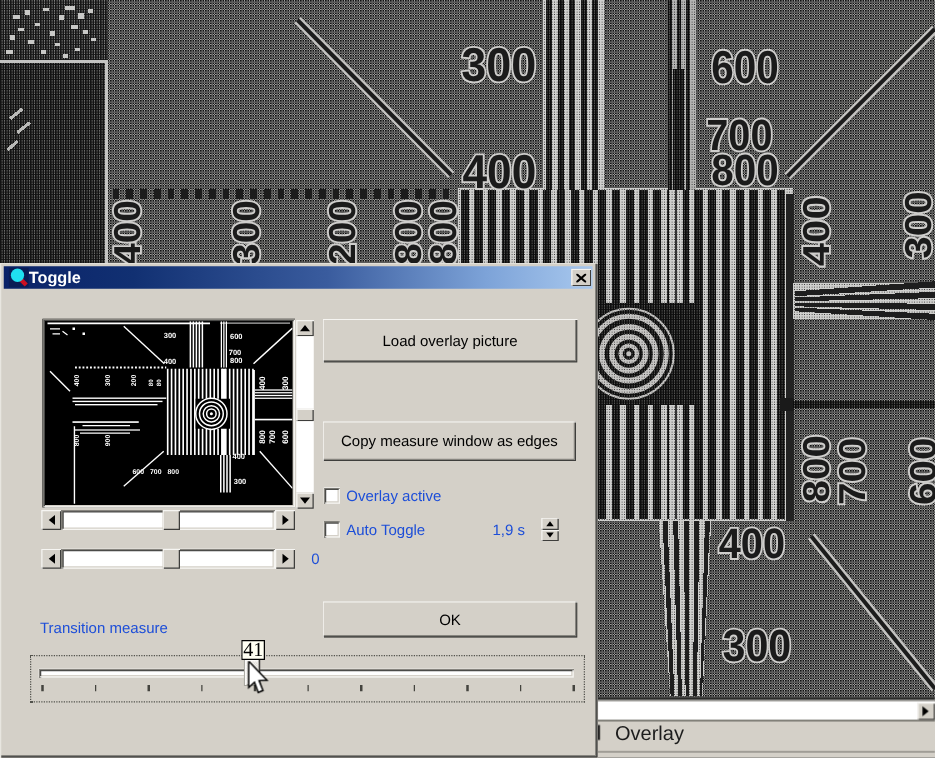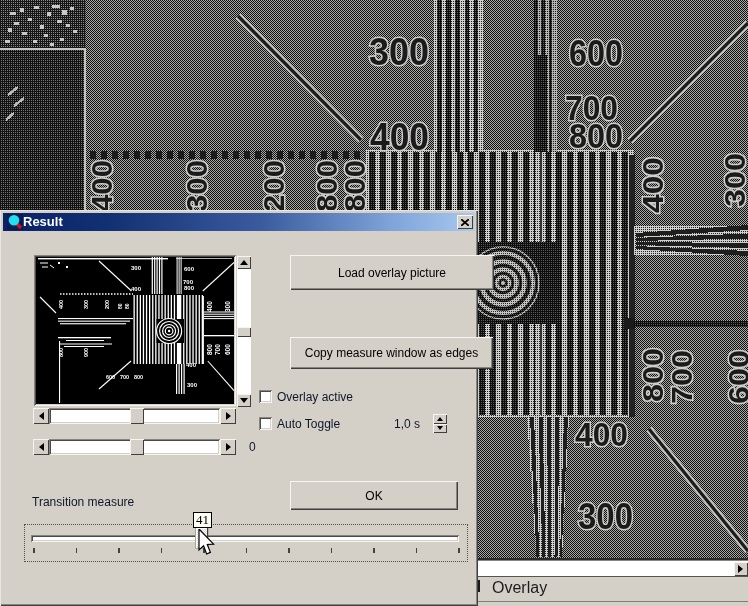--- a/index.html
+++ b/index.html
@@ -1,28 +1,28 @@
 <!DOCTYPE html>
 <html><head>
 <meta charset="utf-8">
 <style>
 html,body{margin:0;padding:0;}
 #scene{position:relative;width:748px;height:606px;overflow:hidden;background:#8a8a88;font-family:"Liberation Sans",sans-serif;transform:translateZ(0);}
 #bg{position:absolute;left:0;top:0;transform:translateZ(0);}
 .abs{position:absolute;}
-.raised{background:#d4d0c8;box-shadow:inset 1px 1px 0 #f6f5f2, inset -1px -1px 0 #3e3e3c, inset -2px -2px 0 #87857f;margin-left:32px;}
+.raised{background:#d4d0c8;box-shadow:inset 1px 1px 0 #f6f5f2, inset -1px -1px 0 #3e3e3c, inset -2px -2px 0 #87857f;}
 .raisedthin{background:#d4d0c8;box-shadow:inset 1px 1px 0 #f6f5f2, inset -1px -1px 0 #3e3e3c;}
 .sunken{box-shadow:inset 1px 1px 0 #87857f, inset -1px -1px 0 #f6f5f2, inset 2px 2px 0 #4a4a48, inset -2px -2px 0 #d4d0c8;}
 .btntext{display:flex;align-items:center;justify-content:center;font-size:12px;color:#000;transform:translateZ(0);}
 #dlg{position:absolute;left:0;top:210px;width:478px;height:396px;background:#d4d0c8;box-shadow:inset 1px 1px 0 #e8e6e0, inset -1px -1px 0 #404040, inset -2px -2px 0 #87857f;}
 #title{position:absolute;left:3px;top:3px;width:471px;height:18px;background:linear-gradient(90deg,#0a2268 0%,#113072 22%,#3a5c9e 55%,#7da3d8 82%,#a8c8ee 100%);}
 #title .txt{position:absolute;left:20px;top:1px;color:#fff;font-weight:bold;font-size:13px;transform:translateZ(0);}
 #closebtn{position:absolute;left:454px;top:2px;width:16px;height:14px;}
 .cb{position:absolute;width:13px;height:13px;background:#fff;box-shadow:inset 1px 1px 0 #87857f, inset -1px -1px 0 #f6f5f2, inset 2px 2px 0 #4a4a48, inset -2px -2px 0 #d4d0c8;}
-.lbl{position:absolute;font-size:12px;color:#0f172a;white-space:nowrap;transform:translateZ(0);}
+.lbl{position:absolute;font-size:12px;color:#1d4ed8;white-space:nowrap;transform:translateZ(0);}
 .ar-l{width:0;height:0;border:4px solid transparent;border-right:5px solid #000;border-left:none;}
 .ar-r{width:0;height:0;border:4px solid transparent;border-left:5px solid #000;border-right:none;}
 .ar-u{width:0;height:0;border:4px solid transparent;border-bottom:5px solid #000;border-top:none;}
 .ar-d{width:0;height:0;border:4px solid transparent;border-top:5px solid #000;border-bottom:none;}
 .ctr{display:flex;align-items:center;justify-content:center;}
 </style>
 </head>
 <body>
 <div id="scene">
 <svg id="bg" width="748" height="606" viewBox="0 0 748 606" shape-rendering="crispEdges">
@@ -204,21 +204,21 @@
 <div class="abs" style="left:477.5px;top:580px;width:2.5px;height:12px;background:#1a1a1a;"></div>
 <div class="abs" style="left:492px;top:579px;font-size:16px;color:#1c1c1c;transform:translateZ(0);">Overlay</div>
 <div class="abs" style="left:477px;top:601px;width:271px;height:5px;background:#d4d0c8;border-top:1.4px solid #807e78;"></div>
 <div id="dlg">
 <div id="title">
  <svg class="abs" style="left:4px;top:1px" width="16" height="16" viewBox="0 0 16 16">
   <rect x="0" y="0" width="16" height="16" fill="#0a1c55"></rect>
   <path d="M9.5 9.5 L14 14" stroke="#cc1022" stroke-width="3.4"></path>
   <circle cx="7" cy="6.2" r="5.3" fill="#20e0f0"></circle>
  </svg>
- <span class="txt">Result</span>
+ <span class="txt">Toggle</span>
  <div id="closebtn" class="raisedthin ctr">
           <svg width="8" height="7" viewBox="0 0 8 7">
             <path d="M0 0 L8 7 M8 0 L0 7" stroke="#000" stroke-width="1.7"></path>
           </svg>
         </div>
 </div>
 <div class="abs sunken" style="left:34px;top:45px;width:202px;height:151px;background:#000;">
 <svg class="abs" style="left:2px;top:2px" width="198" height="147" viewBox="0 0 198 147">
 <rect width="198" height="147" fill="#000"></rect>
 <rect x="2" y="1" width="130" height="1.4" fill="#fff"></rect>
@@ -343,31 +343,31 @@
           <div class="ar-r"></div>
         </div>
 </div>
       <div class="lbl" style="left:249px;top:230px;">0</div>
 <div class="abs raised btntext" style="left:258px;top:45px;width:204px;height:35px;">Load overlay picture</div>
 <div class="abs raised btntext" style="left:258px;top:127px;width:203px;height:32px;">Copy measure window as edges</div>
 <div class="cb" style="left:259px;top:180px;"></div>
 <div class="lbl" style="left:277px;top:180px;">Overlay active</div>
 <div class="cb" style="left:259px;top:207px;"></div>
 <div class="lbl" style="left:277px;top:207px;">Auto Toggle</div>
-<div class="lbl" style="left:394px;top:207px;">1,0 s</div>
+<div class="lbl" style="left:394px;top:207px;">1,9 s</div>
 <div class="abs" style="left:433px;top:204px;width:14px;height:19px;">
  <div class="abs raisedthin ctr" style="left:0;top:0;width:14px;height:9.5px;">
           <div style="width:0;height:0;border:3px solid transparent;border-bottom:4px solid #000;border-top:none;"></div>
         </div>
  <div class="abs raisedthin ctr" style="left:0;top:9.5px;width:14px;height:9.5px;">
           <div style="width:0;height:0;border:3px solid transparent;border-top:4px solid #000;border-bottom:none;"></div>
         </div>
 </div>
 <div class="lbl" style="left:32px;top:285px;">Transition measure</div>
-<div class="abs raised btntext" style="left:258px;top:271px;width:168px;height:29px;">OK</div>
+<div class="abs raised btntext" style="left:258px;top:271px;width:204px;height:29px;">OK</div>
 <div class="abs" style="left:24px;top:314px;width:442px;height:36px;border:1px dotted #52524c;"></div>
 <div class="abs sunken" style="left:31px;top:325px;width:428px;height:7px;background:#fff;"></div>
 <svg class="abs" style="left:195px;top:317px;" width="14" height="22" viewBox="0 0 14 22">
  <defs>
           <pattern id="thd" width="2" height="2" patternUnits="userSpaceOnUse">
             <rect width="2" height="2" fill="#fff"></rect>
             <rect x="1" width="1" height="1" fill="#d4d0c8"></rect>
             <rect y="1" width="1" height="1" fill="#d4d0c8"></rect>
           </pattern>
         </defs>
@@ -379,20 +379,20 @@
       <div class="abs" style="left:75.5px;top:338px;width:1.6px;height:4.5px;background:#44443f;"></div>
       <div class="abs" style="left:118.0px;top:338px;width:1.6px;height:4.5px;background:#44443f;"></div>
       <div class="abs" style="left:160.5px;top:338px;width:1.6px;height:4.5px;background:#44443f;"></div>
       <div class="abs" style="left:203.0px;top:338px;width:1.6px;height:4.5px;background:#44443f;"></div>
       <div class="abs" style="left:245.5px;top:338px;width:1.6px;height:4.5px;background:#44443f;"></div>
       <div class="abs" style="left:288.0px;top:338px;width:1.6px;height:4.5px;background:#44443f;"></div>
       <div class="abs" style="left:330.5px;top:338px;width:1.6px;height:4.5px;background:#44443f;"></div>
       <div class="abs" style="left:373.0px;top:338px;width:1.6px;height:4.5px;background:#44443f;"></div>
       <div class="abs" style="left:415.5px;top:338px;width:1.6px;height:4.5px;background:#44443f;"></div>
       <div class="abs" style="left:458.0px;top:338px;width:1.6px;height:4.5px;background:#44443f;"></div>
-<div class="abs" style="left:193px;top:302px;width:17px;height:14px;background:#fffff2;border:1px solid #000;font-size:13px;font-family:'Liberation Serif',serif;transform:translateZ(0);">
+<div class="abs" style="left:193px;top:302px;width:17px;height:14px;background:#fffff2;border:1px solid #000;font-size:16px;font-family:'Liberation Serif',serif;transform:translateZ(0);">
         <div style="text-align:center;margin-top:-1px;">41</div>
       </div>
 <svg class="abs" style="left:198px;top:319px;" width="17" height="28" viewBox="0 0 17 28">
  <polygon points="1,0 1,21 5.6,16.8 8.6,25 12.4,23.4 9.3,15.5 15.6,15.2" fill="#fff" stroke="#000" stroke-width="1.2"></polygon>
 </svg>
 </div>
 </div>
 
 </body></html>

